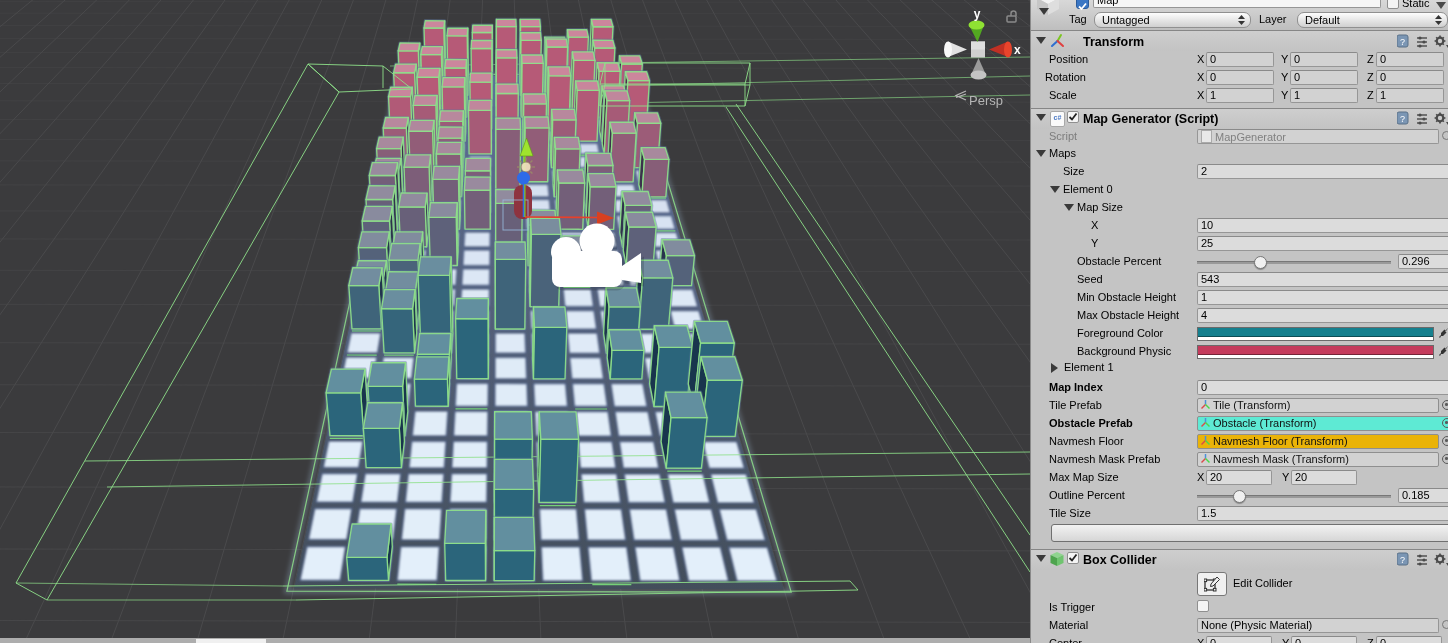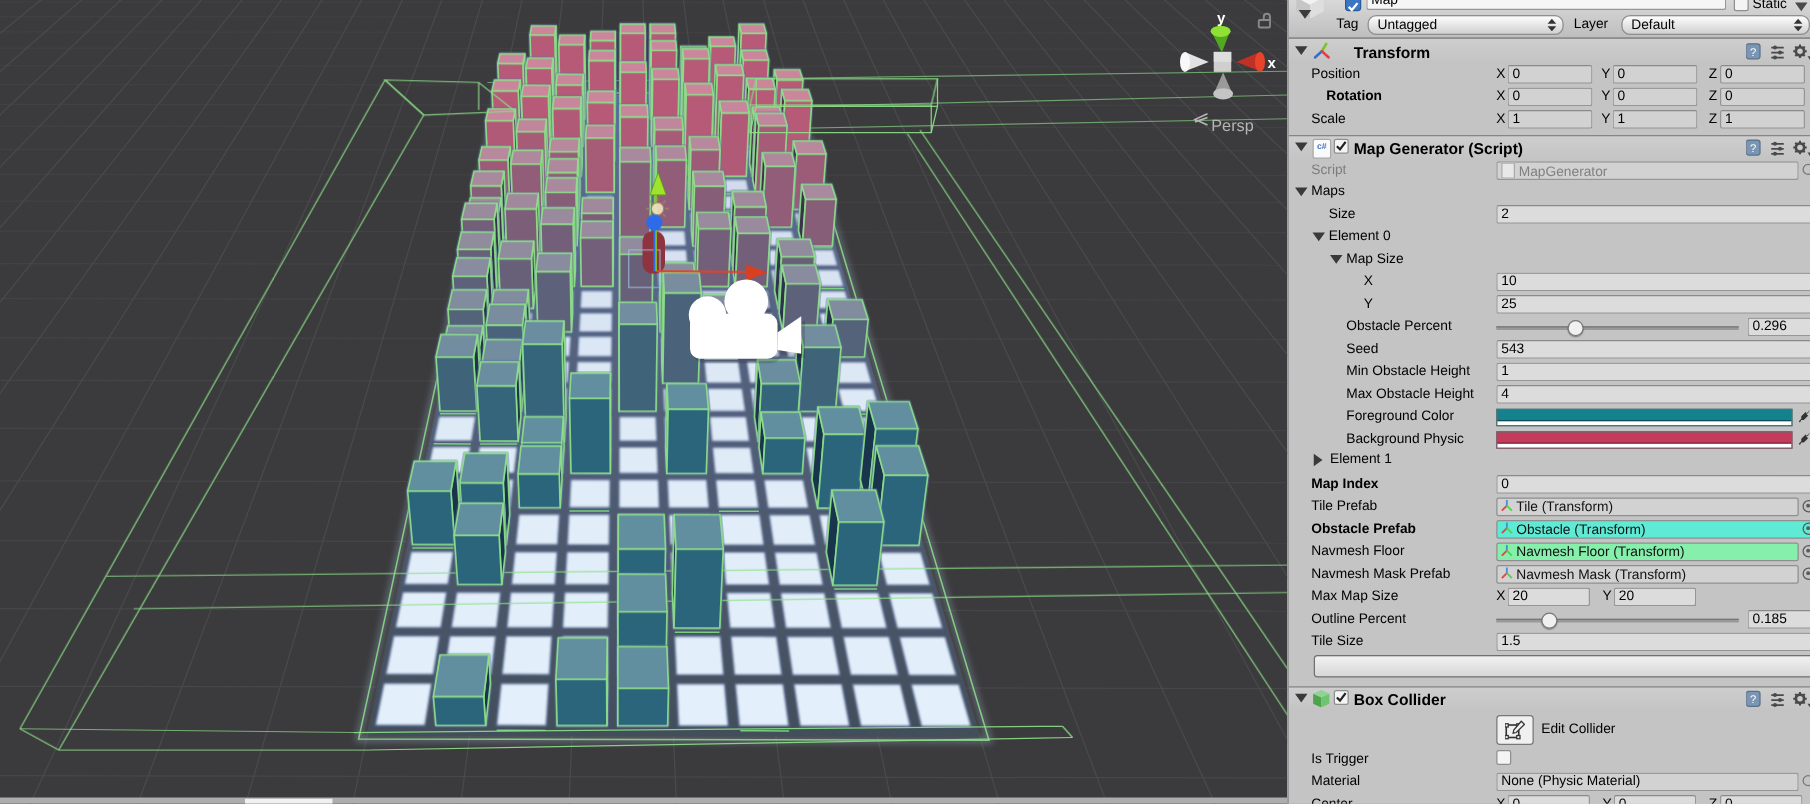--- a/index.html
+++ b/index.html
@@ -1176,21 +1176,21 @@
       <circle cx="43" cy="7" r="2.2" fill="#cbcbcb"></circle>
       <polygon points="49,11 53,11 51,14" fill="#4a4a4a"></polygon>
     </svg>
     <div style="position:absolute;left:18px;top:53px;font-size:11px;color:#000;font-weight:normal;white-space:nowrap">Position</div>
     <div style="position:absolute;left:166px;top:53px;font-size:11px;color:#000;font-weight:normal;white-space:nowrap">X</div>
     <div style="position:absolute;left:175px;top:52px;width:68px;height:15px;background:#d2d2d2;border:1px solid #969696;border-top-color:#8a8a8a;border-radius:2px;box-sizing:border-box;font-size:11px;color:#000;padding-left:3px;line-height:13px;overflow:hidden">0</div>
     <div style="position:absolute;left:250px;top:53px;font-size:11px;color:#000;font-weight:normal;white-space:nowrap">Y</div>
     <div style="position:absolute;left:259px;top:52px;width:68px;height:15px;background:#d2d2d2;border:1px solid #969696;border-top-color:#8a8a8a;border-radius:2px;box-sizing:border-box;font-size:11px;color:#000;padding-left:3px;line-height:13px;overflow:hidden">0</div>
     <div style="position:absolute;left:336px;top:53px;font-size:11px;color:#000;font-weight:normal;white-space:nowrap">Z</div>
     <div style="position:absolute;left:345px;top:52px;width:68px;height:15px;background:#d2d2d2;border:1px solid #969696;border-top-color:#8a8a8a;border-radius:2px;box-sizing:border-box;font-size:11px;color:#000;padding-left:3px;line-height:13px;overflow:hidden">0</div>
-    <div style="position:absolute;left:30px;top:71px;font-size:11px;color:#000;font-weight:bold;white-space:nowrap">Rotation</div>
+    <div style="position:absolute;left:14px;top:71px;font-size:11px;color:#000;font-weight:normal;white-space:nowrap">Rotation</div>
     <div style="position:absolute;left:166px;top:71px;font-size:11px;color:#000;font-weight:normal;white-space:nowrap">X</div>
     <div style="position:absolute;left:175px;top:70px;width:68px;height:15px;background:#d2d2d2;border:1px solid #969696;border-top-color:#8a8a8a;border-radius:2px;box-sizing:border-box;font-size:11px;color:#000;padding-left:3px;line-height:13px;overflow:hidden">0</div>
     <div style="position:absolute;left:250px;top:71px;font-size:11px;color:#000;font-weight:normal;white-space:nowrap">Y</div>
     <div style="position:absolute;left:259px;top:70px;width:68px;height:15px;background:#d2d2d2;border:1px solid #969696;border-top-color:#8a8a8a;border-radius:2px;box-sizing:border-box;font-size:11px;color:#000;padding-left:3px;line-height:13px;overflow:hidden">0</div>
     <div style="position:absolute;left:336px;top:71px;font-size:11px;color:#000;font-weight:normal;white-space:nowrap">Z</div>
     <div style="position:absolute;left:345px;top:70px;width:68px;height:15px;background:#d2d2d2;border:1px solid #969696;border-top-color:#8a8a8a;border-radius:2px;box-sizing:border-box;font-size:11px;color:#000;padding-left:3px;line-height:13px;overflow:hidden">0</div>
     <div style="position:absolute;left:18px;top:89px;font-size:11px;color:#000;font-weight:normal;white-space:nowrap">Scale</div>
     <div style="position:absolute;left:166px;top:89px;font-size:11px;color:#000;font-weight:normal;white-space:nowrap">X</div>
     <div style="position:absolute;left:175px;top:88px;width:68px;height:15px;background:#d2d2d2;border:1px solid #969696;border-top-color:#8a8a8a;border-radius:2px;box-sizing:border-box;font-size:11px;color:#000;padding-left:3px;line-height:13px;overflow:hidden">1</div>
     <div style="position:absolute;left:250px;top:89px;font-size:11px;color:#000;font-weight:normal;white-space:nowrap">Y</div>
@@ -1284,21 +1284,21 @@
     <div style="position:absolute;left:18px;top:417px;font-size:11px;color:#000;font-weight:bold;white-space:nowrap">Obstacle Prefab</div>
     <div style="position:absolute;left:166px;top:416px;width:276px;height:15px;background:#5eead4;border:1px solid #8f8f8f;border-radius:2px;box-sizing:border-box;font-size:11px;line-height:13px;color:#111"><svg width="11" height="11" style="vertical-align:-1px;margin:0 2px 0 2px">
         <line x1="5.5" y1="5.5" x2="5.5" y2="1" stroke="#4a90d9" stroke-width="1.5"></line>
         <line x1="5.5" y1="5.5" x2="1.5" y2="9.5" stroke="#d94a4a" stroke-width="1.5"></line>
         <line x1="5.5" y1="5.5" x2="9.5" y2="9.5" stroke="#4ad94a" stroke-width="1.5"></line>
       </svg>Obstacle (Transform)</div>
     <div style="position:absolute;left:411px;top:418px;width:10px;height:10px;border:1.5px solid #5a5a5a;border-radius:50%;box-sizing:border-box">
       <div style="position:absolute;left:2.2px;top:2.2px;width:2.6px;height:2.6px;background:#5a5a5a;border-radius:50%"></div>
     </div>
     <div style="position:absolute;left:18px;top:435px;font-size:11px;color:#000;font-weight:normal;white-space:nowrap">Navmesh Floor</div>
-    <div style="position:absolute;left:166px;top:434px;width:242px;height:15px;background:#86efac;border:1px solid #8f8f8f;border-radius:2px;box-sizing:border-box;font-size:11px;line-height:13px;color:#111"><svg width="11" height="11" style="vertical-align:-1px;margin:0 2px 0 2px">
+    <div style="position:absolute;left:166px;top:434px;width:242px;height:15px;background:#eab308;border:1px solid #8f8f8f;border-radius:2px;box-sizing:border-box;font-size:11px;line-height:13px;color:#111"><svg width="11" height="11" style="vertical-align:-1px;margin:0 2px 0 2px">
         <line x1="5.5" y1="5.5" x2="5.5" y2="1" stroke="#4a90d9" stroke-width="1.5"></line>
         <line x1="5.5" y1="5.5" x2="1.5" y2="9.5" stroke="#d94a4a" stroke-width="1.5"></line>
         <line x1="5.5" y1="5.5" x2="9.5" y2="9.5" stroke="#4ad94a" stroke-width="1.5"></line>
       </svg>Navmesh Floor (Transform)</div>
     <div style="position:absolute;left:411px;top:436px;width:10px;height:10px;border:1.5px solid #5a5a5a;border-radius:50%;box-sizing:border-box">
       <div style="position:absolute;left:2.2px;top:2.2px;width:2.6px;height:2.6px;background:#5a5a5a;border-radius:50%"></div>
     </div>
     <div style="position:absolute;left:18px;top:453px;font-size:11px;color:#000;font-weight:normal;white-space:nowrap">Navmesh Mask Prefab</div>
     <div style="position:absolute;left:166px;top:452px;width:242px;height:15px;background:#d2d2d2;border:1px solid #8f8f8f;border-radius:2px;box-sizing:border-box;font-size:11px;line-height:13px;color:#111"><svg width="11" height="11" style="vertical-align:-1px;margin:0 2px 0 2px">
         <line x1="5.5" y1="5.5" x2="5.5" y2="1" stroke="#4a90d9" stroke-width="1.5"></line>

